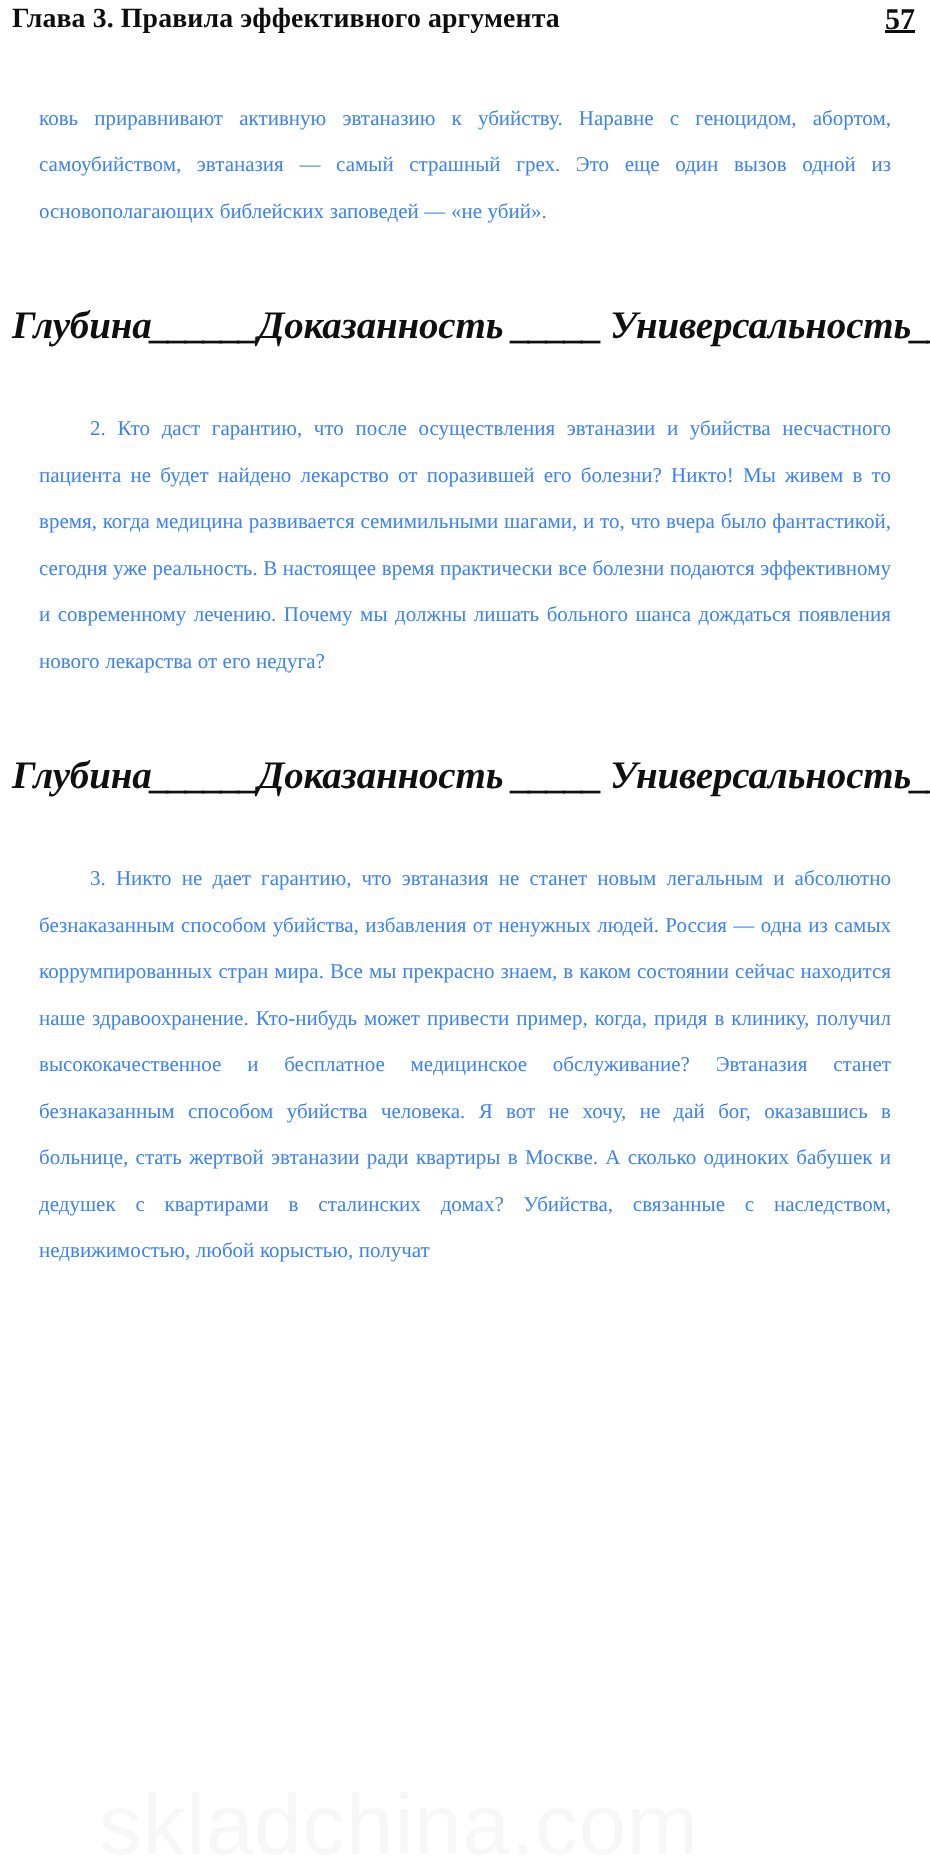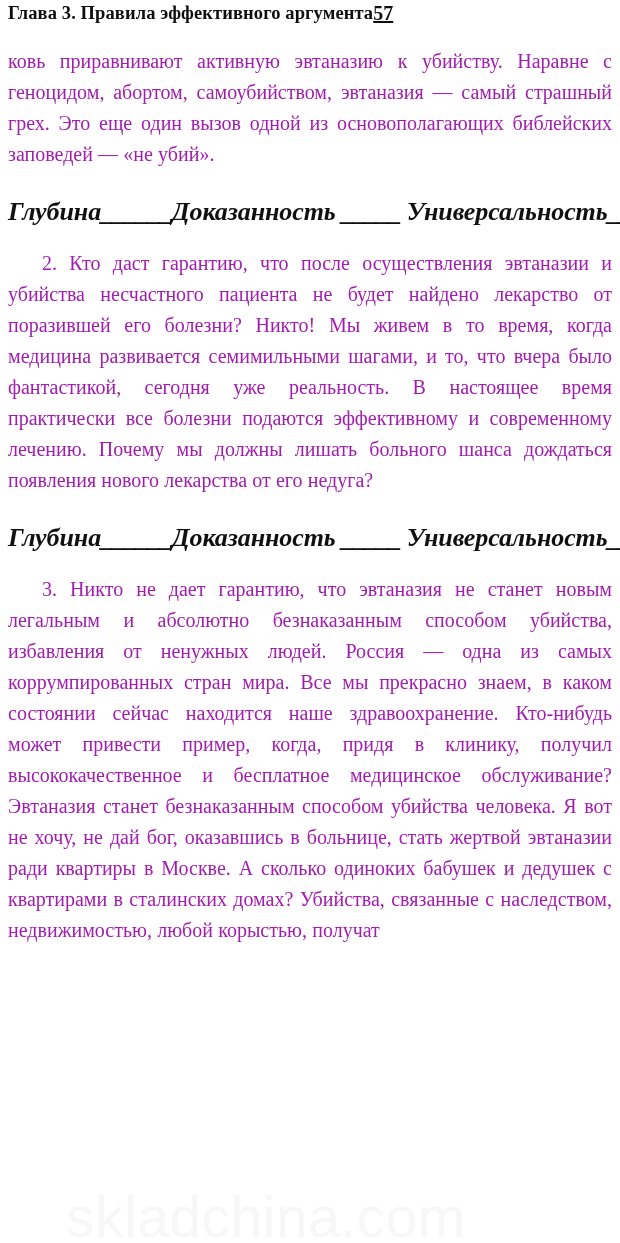--- a/index.html
+++ b/index.html
@@ -26,21 +26,21 @@
 
   
   .running-head {
     position: absolute;
     top: 2px;
     left: 8px;
     right: 8px;
     height: 26px;
     display: flex;
     align-items: flex-start;
-    justify-content: flex-start;
+    justify-content: space-between;
   }
   .running-head-title {
     font-family: "Liberation Serif", "DejaVu Serif", serif;
     font-weight: bold;
     font-size: 18.5px;
     letter-spacing: 0.1px;
     line-height: 22px;
     white-space: nowrap;
     color: #0e0e0e;
   }
@@ -56,27 +56,27 @@
 
   
   .text-column {
     position: absolute;
     top: 46px;
     left: 8px;
     width: 604px;
   }
 
   p.body-par {
-    margin: 0;
-    font-size: 20px;
+    margin: 18px;
+    font-size: 14px;
     line-height: 31px;
     text-align: justify;
     text-justify: inter-word;
     word-spacing: 0.2px;
-    color: #a21caf;
+    color: #3b82f6;
     hyphens: manual;
   }
   p.body-par.indented {
     text-indent: 34px;
   }
 
   
   .gap-before-scale { height: 29px; }
   .gap-after-scale  { height: 23px; }
 

